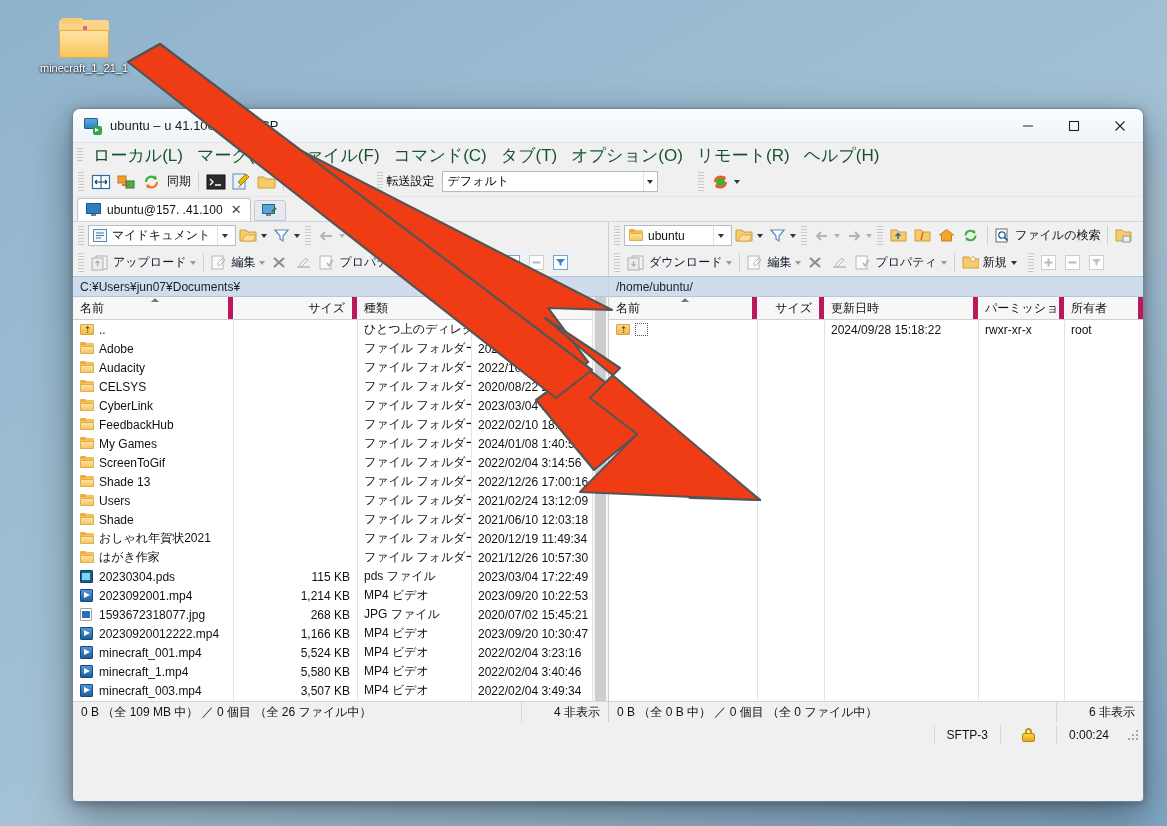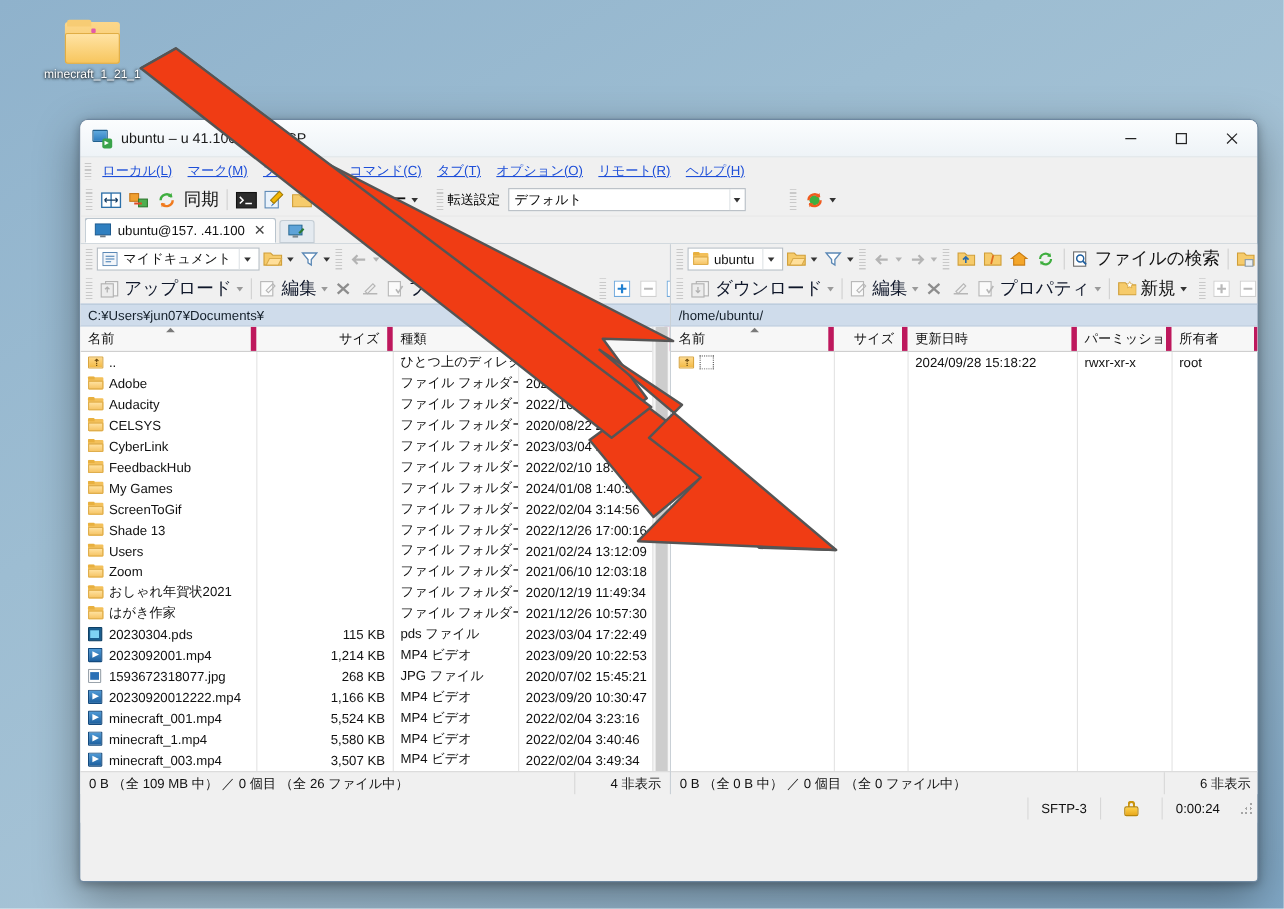--- a/index.html
+++ b/index.html
@@ -75,38 +75,38 @@
     content:"";position:absolute;left:2px;top:2px;border-left:4px solid #fff;
     border-top:2.5px solid transparent;border-bottom:2.5px solid transparent;
   }
   .titlebar .title{ font-size:13px;color:#1a1a1a; }
   .wbtns{ position:absolute; right:0; top:0; height:34px; display:flex; }
   .wbtn{ width:46px;height:34px;display:flex;align-items:center;justify-content:center;cursor:default; }
   .wbtn svg{ display:block; }
 
   .menubar{
     height:24px; display:flex; align-items:center; background:#f0f0f0;
-    padding-left:4px; font-size:12px; color:#1d4ed8;text-decoration:underline;
+    padding-left:4px; font-size:17px; color:#14532d;
   }
   .menubar .grip{
     width:6px;height:15px;margin-right:3px;
     background:repeating-linear-gradient(180deg,#c7c7c7 0 1px,transparent 1px 3px);
   }
   .menubar .mi{ padding:3px 7px; white-space:nowrap; cursor:default; }
 
   .toolbar{
     height:30px; display:flex; align-items:center; background:#f0f0f0; padding-left:3px;
     border-bottom:1px solid #e6e6e6;
   }
   .tbgrip{
     width:6px;height:19px;margin:0 4px 0 2px;flex:none;
     background:repeating-linear-gradient(180deg,#c9c9c9 0 1px,transparent 1px 3px);
   }
   .tbtn{ height:24px;min-width:24px;display:flex;align-items:center;gap:4px;padding:0 3px;cursor:default;flex:none; }
-  .tbtn .lbl{ font-size:16px;color:#111;white-space:nowrap; }
+  .tbtn .lbl{ font-size:12px;color:#111;white-space:nowrap; }
   .tbsep{ width:1px;height:19px;background:#d0d0d0;margin:0 4px;flex:none; }
   .caret{ width:0;height:0;border-left:3.5px solid transparent;border-right:3.5px solid transparent;border-top:4px solid #333; }
 
   .sessbar{
     height:25px;background:#f0f0f0;display:flex;align-items:flex-end;padding-left:4px;
     border-bottom:1px solid #cfd6dc;
   }
   .stab{
     height:23px;display:flex;align-items:center;gap:6px;padding:0 8px;
     background:#ffffff;border:1px solid #b9c4cd;border-bottom-color:#fff;
@@ -619,21 +619,21 @@
                 <div class="c" style="width:114px">ファイル フォルダー</div>
                 <div class="c" style="flex:1">2021/02/24 13:12:09</div>
               </div>
               <div class="row">
                 <div class="c name" style="width:160px">
                   <span class="fi folder">
                     <span class="b"></span>
                     <span class="t"></span>
                     <span class="f"></span>
                   </span>
-                  <span>Zoom</span>
+                  <span>Shade</span>
                 </div>
                 <div class="c num" style="width:124px"></div>
                 <div class="c" style="width:114px">ファイル フォルダー</div>
                 <div class="c" style="flex:1">2021/06/10 12:03:18</div>
               </div>
               <div class="row">
                 <div class="c name" style="width:160px">
                   <span class="fi folder">
                     <span class="b"></span>
                     <span class="t"></span>

